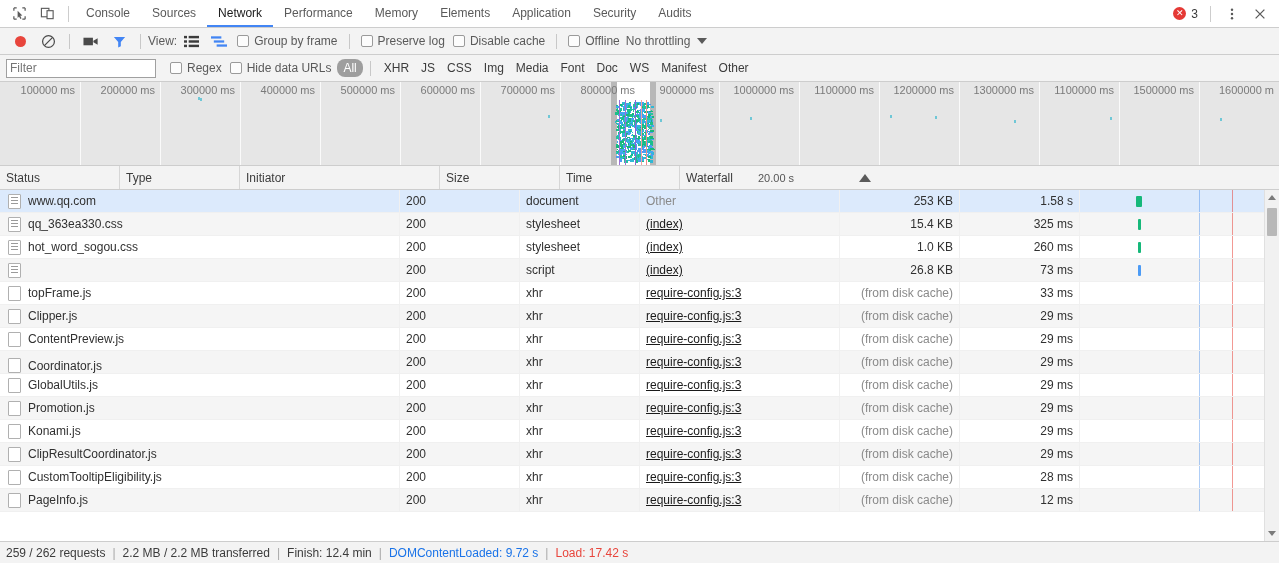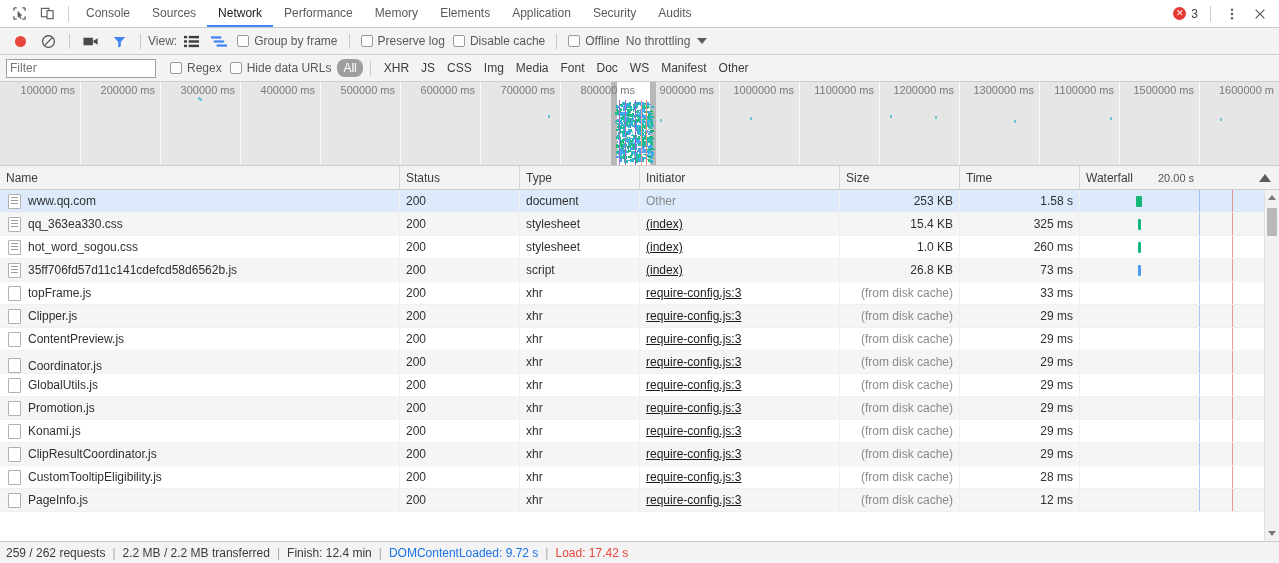--- a/index.html
+++ b/index.html
@@ -1067,23 +1067,20 @@
         <div class="ov-lbl" style="left: 959px;">1200000 ms</div>
         <div class="ov-lbl" style="left: 1039px;">1300000 ms</div>
         <div class="ov-lbl" style="left: 1119px;">1100000 ms</div>
         <div class="ov-lbl" style="left: 1199px;">1500000 ms</div>
         <div class="ov-lbl" style="left: 1279px;">1600000 m</div>
       </div>
   </div>
 
   <div class="table-area">
     <div class="thead" id="thead">
-        <div class="th" style="width: 400px; flex: 0 0 auto;">
-          <span>Name</span>
-        </div>
         <div class="th" style="width: 120px; flex: 0 0 auto;">
           <span>Status</span>
         </div>
         <div class="th" style="width: 120px; flex: 0 0 auto;">
           <span>Type</span>
         </div>
         <div class="th" style="width: 200px; flex: 0 0 auto;">
           <span>Initiator</span>
         </div>
         <div class="th" style="width: 120px; flex: 0 0 auto;">
@@ -1149,21 +1146,20 @@
           <div class="cell num" style="width: 120px; flex: 0 0 auto;">260 ms</div>
           <div class="cell wf" style="width: 199px; flex: 0 0 auto;">
             <div class="wf-bar" style="left: 58px; width: 3px; background: rgb(22, 184, 122);"></div>
             <div class="wf-line" style="left: 119px; background: rgb(26, 115, 232); opacity: 0.35;"></div>
             <div class="wf-line" style="left: 152px; background: rgb(232, 69, 60); opacity: 0.55;"></div>
           </div>
         </div>
         <div class="row even">
           <div class="cell name" style="width: 400px; flex: 0 0 auto;">
             <span class="ficon doc"></span>
-            <span>35ff706fd57d11c141cdefcd58d6562b.js</span>
           </div>
           <div class="cell" style="width: 120px; flex: 0 0 auto;">200</div>
           <div class="cell" style="width: 120px; flex: 0 0 auto;">script</div>
           <div class="cell" style="width: 200px; flex: 0 0 auto;">
             <span class="init-link">(index)</span>
           </div>
           <div class="cell num" style="width: 120px; flex: 0 0 auto;">26.8 KB</div>
           <div class="cell num" style="width: 120px; flex: 0 0 auto;">73 ms</div>
           <div class="cell wf" style="width: 199px; flex: 0 0 auto;">
             <div class="wf-bar" style="left: 58px; width: 3px; background: rgb(76, 155, 245);"></div>

